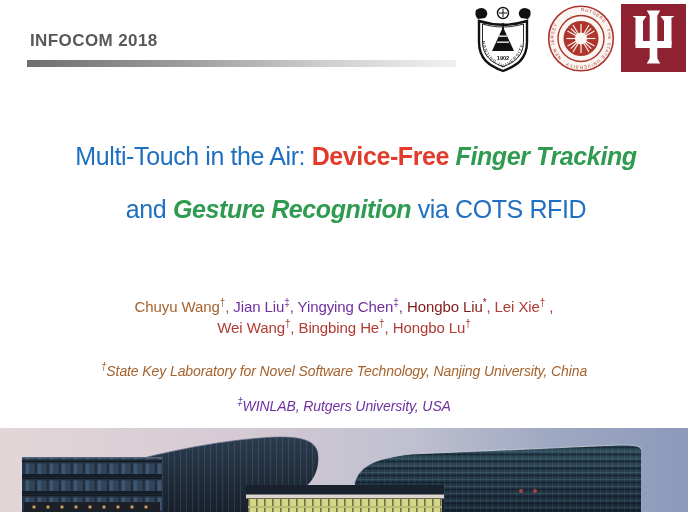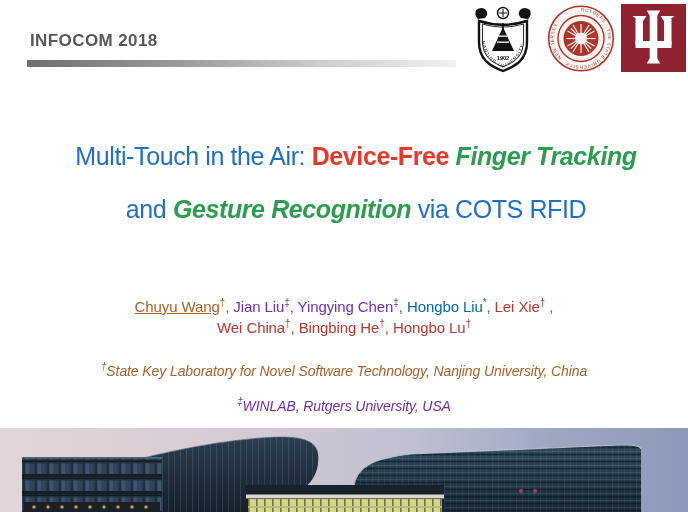--- a/index.html
+++ b/index.html
@@ -29,23 +29,23 @@
   .t-red{color:#E33B2B;font-weight:bold;}
   .t-green{color:#2E9B50;font-weight:bold;font-style:italic;}
   
   .authors{
     left:0;top:296px;width:688px;text-align:center;
     font-size:15px;line-height:21px;letter-spacing:-0.1px;
   }
   .authors sup{font-size:10px;line-height:0;}
   .a-brown{color:#A5632E;}
   .a-purple{color:#7030A0;margin-top:18px;}
-  .a-cyan{color:#0369a1;}
+  .a-cyan{color:#7f1d1d;}
   .a-red{color:#B13A33;}
-  .u{text-decoration:underline;margin-top:6px;}
+  .u{margin-top:6px;}
   
   .affils{
     left:0;top:363px;width:688px;text-align:center;
     font-size:14px;line-height:17px;letter-spacing:-0.1px;font-style:italic;
   }
   .affils sup{font-size:10px;line-height:0;}
   
   .photo{left:0;top:428px;width:688px;height:84px;}
 </style>
 </head>
@@ -115,21 +115,21 @@
     </svg>
   </div>
 
   <div class="abs title">
     <div><span class="t-blue">Multi-Touch in the Air: </span><span class="t-red">Device-Free </span><span class="t-green">Finger Tracking</span></div>
     <div><span class="t-blue">and </span><span class="t-green">Gesture Recognition</span><span class="t-blue"> via COTS RFID</span></div>
   </div>
 
   <div class="abs authors">
     <div><span class="a-brown"><span class="u">Chuyu Wang</span><sup>†</sup></span><span class="a-brown">, </span><span class="a-purple"><span>Jian Liu</span><sup>‡</sup></span><span class="a-purple">, </span><span class="a-purple"><span>Yingying Chen</span><sup>‡</sup></span><span class="a-purple">, </span><span class="a-cyan"><span>Hongbo Liu</span><sup>*</sup></span><span class="a-red">, </span><span class="a-red"><span>Lei Xie</span><sup>†</sup></span><span class="a-red"> ,</span></div>
-    <div><span class="a-red"><span>Wei China</span><sup>†</sup></span><span class="a-red">, </span><span class="a-red"><span>Bingbing He</span><sup>†</sup></span><span class="a-red">, </span><span class="a-red"><span>Hongbo Lu</span><sup>†</sup></span></div>
+    <div><span class="a-red"><span>Wei Wang</span><sup>†</sup></span><span class="a-red">, </span><span class="a-red"><span>Bingbing He</span><sup>†</sup></span><span class="a-red">, </span><span class="a-red"><span>Hongbo Lu</span><sup>†</sup></span></div>
   </div>
 
   <div class="abs affils">
     <div class="a-brown"><sup>†</sup><span>State Key Laboratory for Novel Software Technology, Nanjing University, China</span></div>
     <div class="a-purple"><sup>‡</sup><span>WINLAB, Rutgers University, USA</span></div>
   </div>
 
   <div class="abs photo">
     <svg width="688" height="84" viewBox="0 0 688 84" preserveAspectRatio="none">
       <defs>

